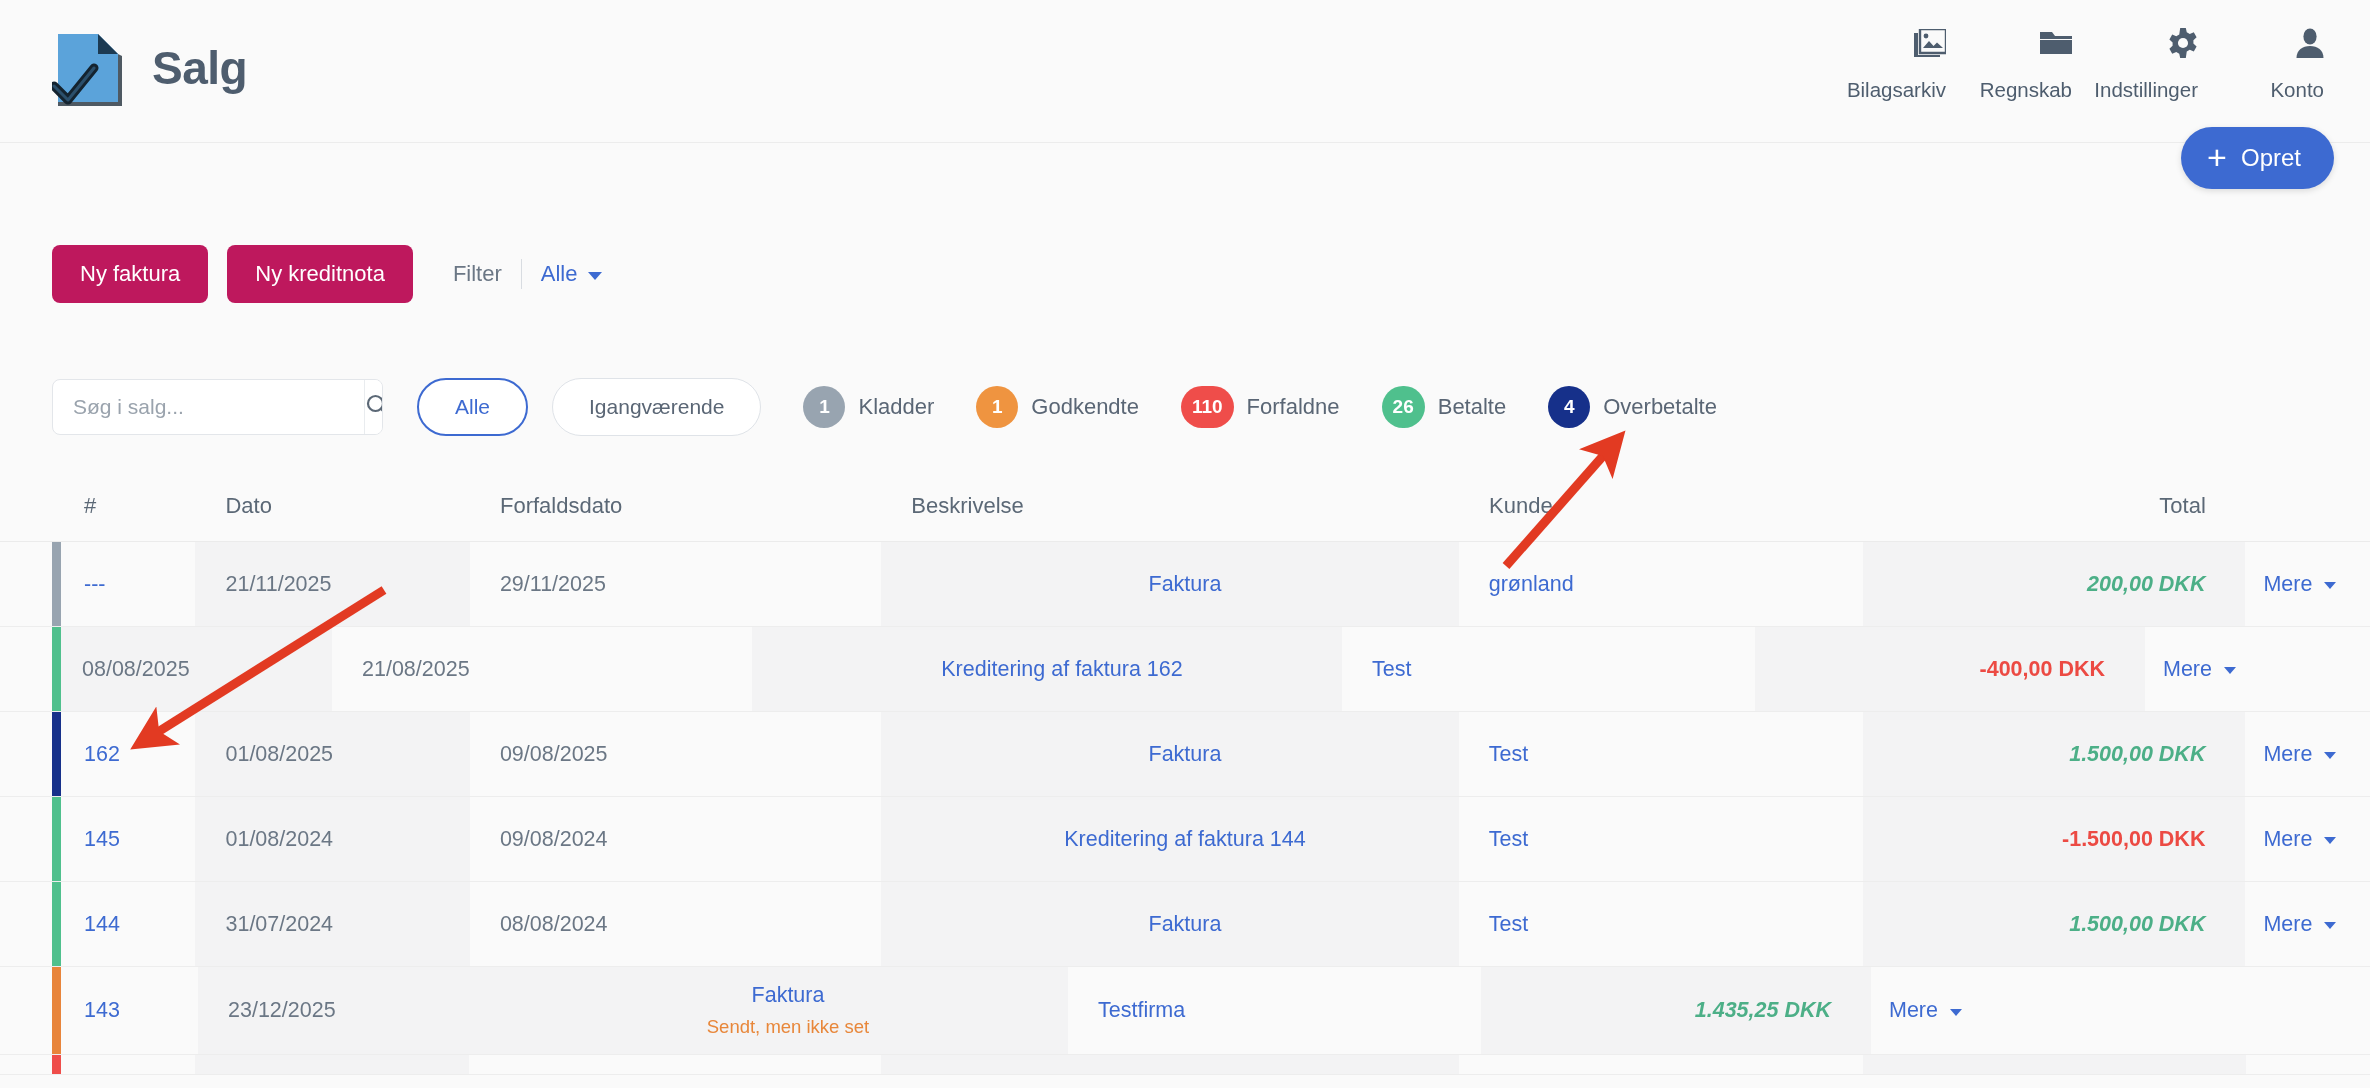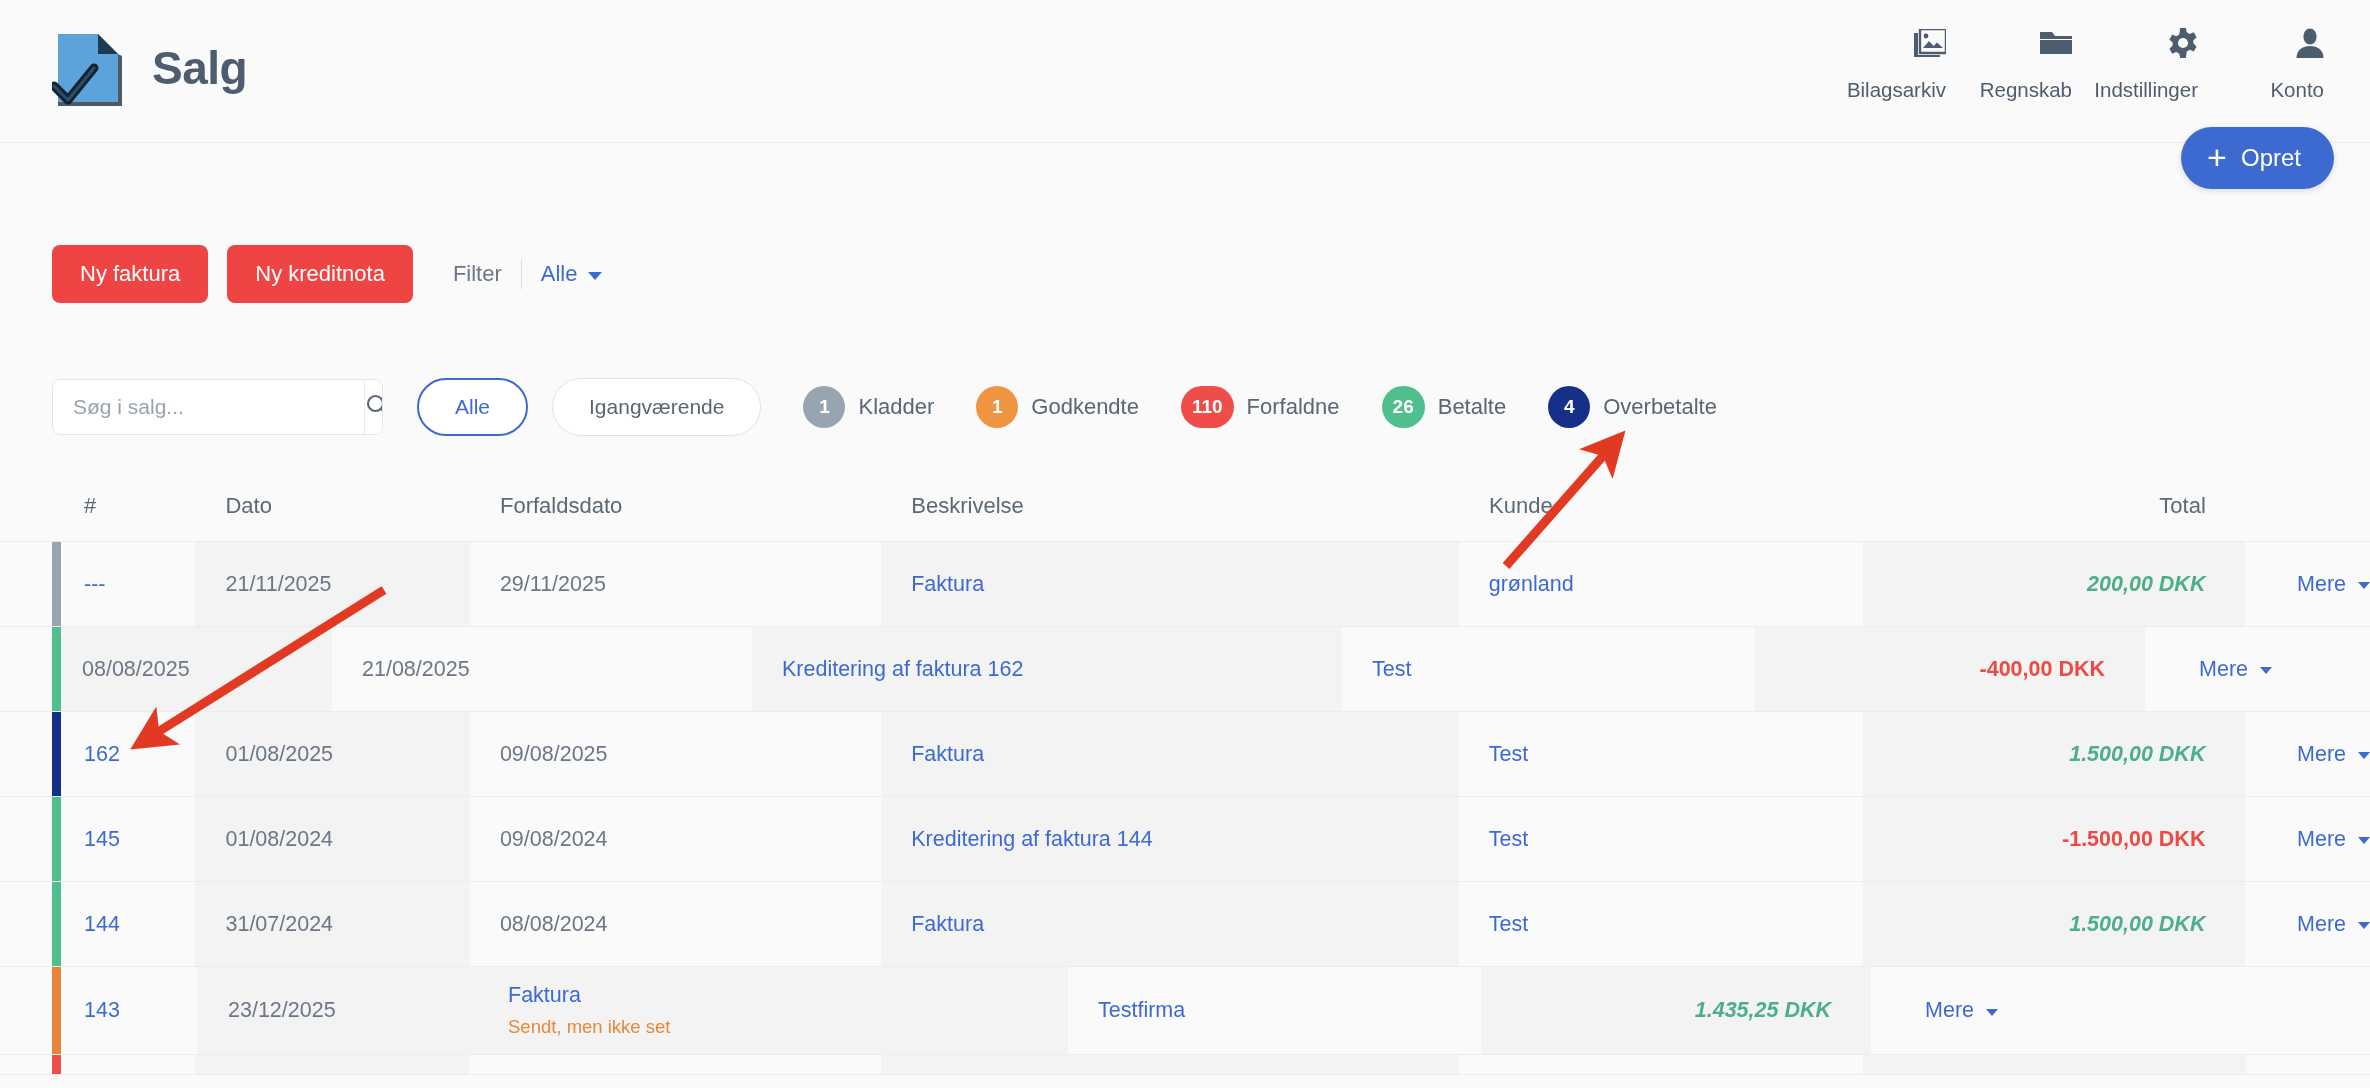--- a/index.html
+++ b/index.html
@@ -41,21 +41,21 @@
     box-shadow: 0 2px 6px rgba(0,0,0,.13);
   }
   .opret .plus {
     font-size: 34px; line-height: 1; font-weight: 300; margin-top: -3px;
   }
 
   
   .actionrow { position: absolute; left: 52px; top: 245px; display: flex; align-items: center; }
   .btn-primary {
     height: 58px; padding: 0 28px; border: none; border-radius: 8px;
-    background: #ef4444; color: #fff; font-size: 22px; cursor: pointer;
+    background: #be185d; color: #fff; font-size: 22px; cursor: pointer;
     font-family: "Liberation Sans", sans-serif; font-weight: 400;
   }
   .btn-primary + .btn-primary { margin-left: 19px; }
   .filter-label { margin-left: 40px; font-size: 22px; color: #6b7785; }
   .filter-sep { margin: 0 19px; width: 1px; height: 30px; background: #d8dce1; }
   .filter-value {
     font-size: 22px; color: #3d6ad1; cursor: pointer; display: flex;
     align-items: center; gap: 11px;
   }
   .caret {
@@ -115,24 +115,24 @@
   .cell {
     display: flex; flex-direction: column; justify-content: center;
     padding: 16px 0 16px 0; font-size: 21.5px;
   }
   .cell.shade { background: #f3f3f4; }
   .cell.light { background: #fafafa; }
 
   .c-num   { width: 146px; padding-left: 32px; }
   .c-date  { width: 280px; padding-left: 30px; }
   .c-due   { width: 420px; padding-left: 30px; }
-  .c-desc  { width: 590px; padding-left: 30px; }
+  .c-desc  { width: 590px; padding-left: 30px; align-items: center; }
   .c-cust  { width: 413px; padding-left: 30px; }
   .c-total { width: 390px; padding-right: 40px; align-items: flex-end; }
-  .c-more  { width: 127px; padding-left: 18px; align-items: flex-end; }
+  .c-more  { width: 127px; padding-left: 18px; }
 
   .link { color: #3d6ad1; cursor: pointer; }
   .muted { color: #6b7785; }
   .sub { font-size: 18.5px; color: #e8873a; margin-top: 8px; }
   .amt { font-weight: 700; }
   .amt.pos { color: #4caf87; font-style: italic; }
   .amt.neg { color: #ec4a43; }
   .more { display: flex; align-items: center; gap: 12px; color: #3d6ad1; cursor: pointer; }
   .more .cv {
     width: 0; height: 0; border-left: 6px solid transparent; border-right: 6px solid transparent;

